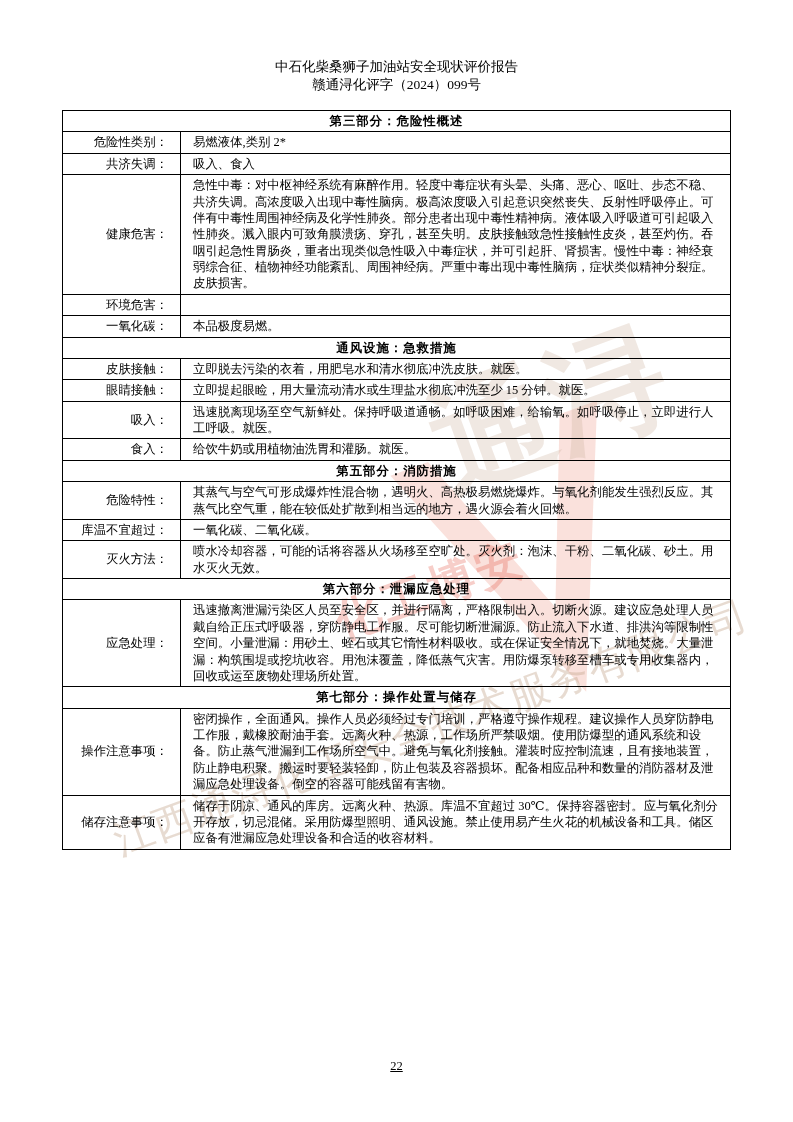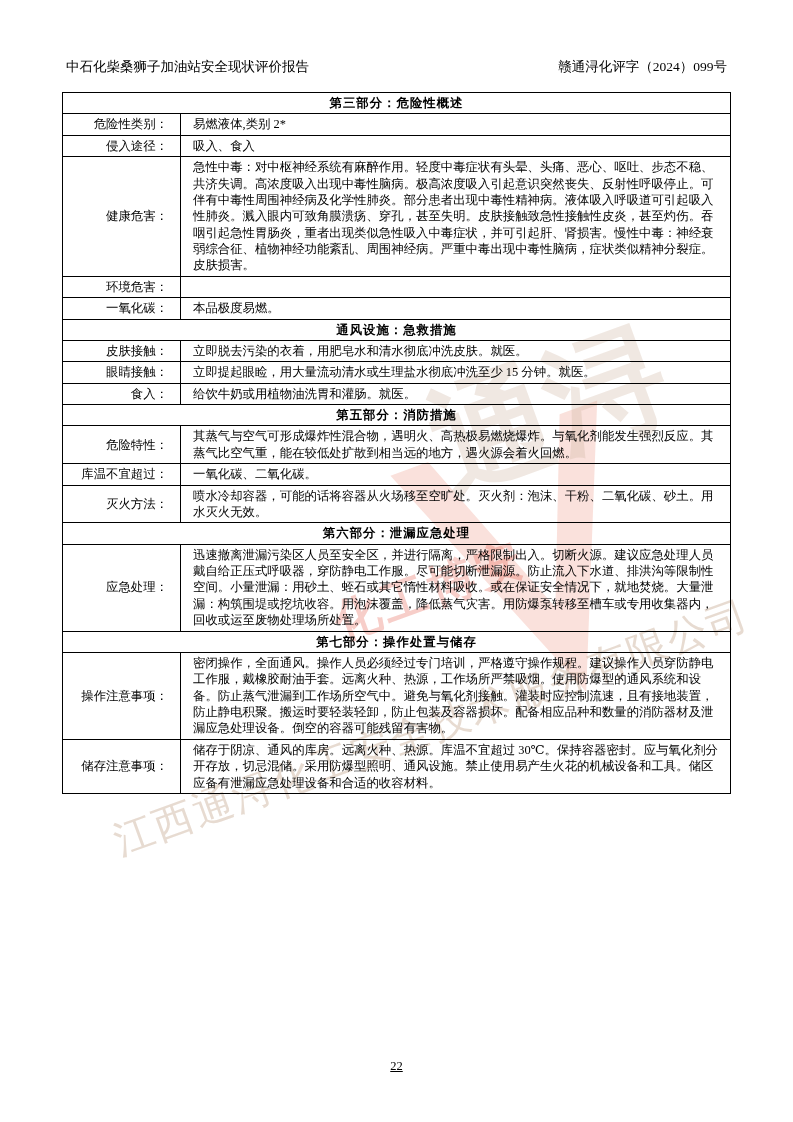--- a/index.html
+++ b/index.html
@@ -69,23 +69,24 @@
     transform: rotate(-20deg);
     opacity: 0.30;
   }
 
   
   .header {
     position: relative;
     z-index: 10;
     display: flex;
     justify-content: space-between;
-    align-items: flex-end;
+    align-items: center;
     font-size: 13.5px;
     padding: 0 4px 6px 4px;
+    flex-direction: column;
   }
   .header .left { font-family: "Liberation Serif", serif; }
   .header .right { font-family: "Liberation Serif", serif; }
 
   
   table.msds {
     position: relative;
     z-index: 10;
     width: 100%;
     border-collapse: collapse;
@@ -155,21 +156,21 @@
     </colgroup>
     <tbody>
       <tr>
         <td class="section" colspan="2">第三部分：危险性概述</td>
       </tr>
       <tr>
         <td class="label">危险性类别：</td>
         <td class="value">易燃液体,类别 2*</td>
       </tr>
       <tr>
-        <td class="label">侵入途径：</td>
+        <td class="label">共济失调：</td>
         <td class="value">吸入、食入</td>
       </tr>
       <tr>
         <td class="label mid">健康危害：</td>
         <td class="value">急性中毒：对中枢神经系统有麻醉作用。轻度中毒症状有头晕、头痛、恶心、呕吐、步态不稳、共济失调。高浓度吸入出现中毒性脑病。极高浓度吸入引起意识突然丧失、反射性呼吸停止。可伴有中毒性周围神经病及化学性肺炎。部分患者出现中毒性精神病。液体吸入呼吸道可引起吸入性肺炎。溅入眼内可致角膜溃疡、穿孔，甚至失明。皮肤接触致急性接触性皮炎，甚至灼伤。吞咽引起急性胃肠炎，重者出现类似急性吸入中毒症状，并可引起肝、肾损害。慢性中毒：神经衰弱综合征、植物神经功能紊乱、周围神经病。严重中毒出现中毒性脑病，症状类似精神分裂症。皮肤损害。</td>
       </tr>
       <tr>
         <td class="label">环境危害：</td>
         <td class="value"></td>
       </tr>
@@ -183,20 +184,24 @@
       </tr>
       <tr>
         <td class="label">皮肤接触：</td>
         <td class="value">立即脱去污染的衣着，用肥皂水和清水彻底冲洗皮肤。就医。</td>
       </tr>
       <tr>
         <td class="label">眼睛接触：</td>
         <td class="value">立即提起眼睑，用大量流动清水或生理盐水彻底冲洗至少 15 分钟。就医。</td>
       </tr>
       <tr>
+        <td class="label mid">吸入：</td>
+        <td class="value">迅速脱离现场至空气新鲜处。保持呼吸道通畅。如呼吸困难，给输氧。如呼吸停止，立即进行人工呼吸。就医。</td>
+      </tr>
+      <tr>
         <td class="label">食入：</td>
         <td class="value">给饮牛奶或用植物油洗胃和灌肠。就医。</td>
       </tr>
 
       <tr>
         <td class="section" colspan="2">第五部分：消防措施</td>
       </tr>
       <tr>
         <td class="label mid">危险特性：</td>
         <td class="value">其蒸气与空气可形成爆炸性混合物，遇明火、高热极易燃烧爆炸。与氧化剂能发生强烈反应。其蒸气比空气重，能在较低处扩散到相当远的地方，遇火源会着火回燃。</td>

